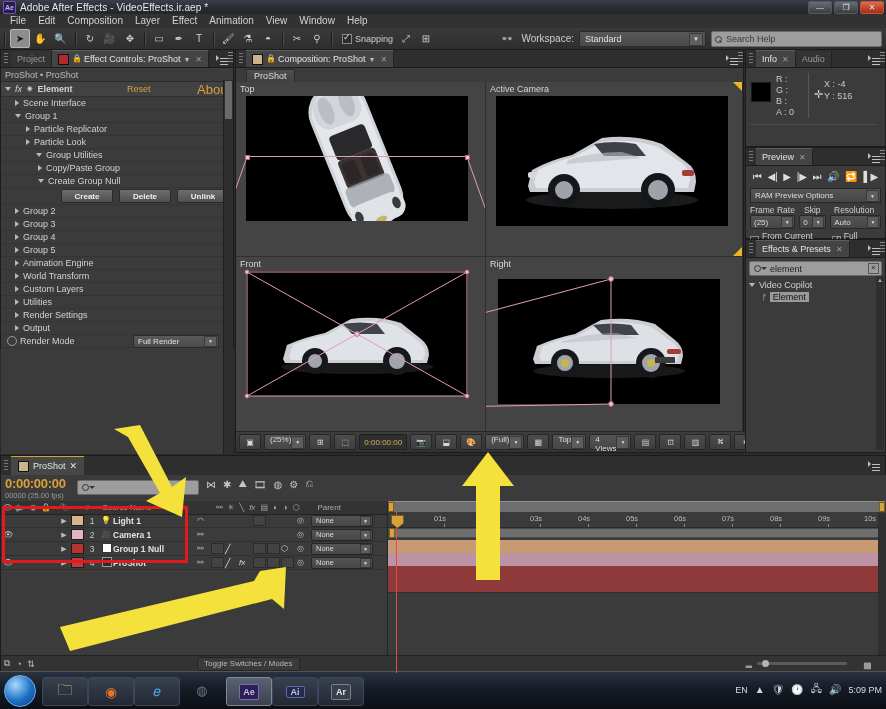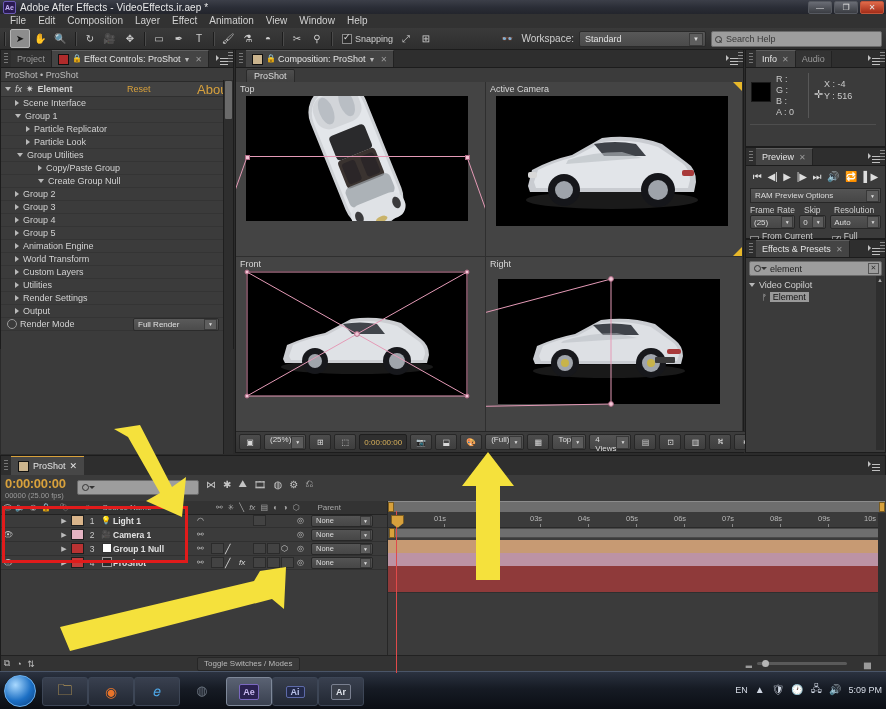--- a/index.html
+++ b/index.html
@@ -320,33 +320,38 @@
         <span>Group 1</span>
       </div>
       <div class="ec-row" style="padding-left:25px">
         <span class="tri"></span>
         <span>Particle Replicator</span>
       </div>
       <div class="ec-row" style="padding-left:25px">
         <span class="tri"></span>
         <span>Particle Look</span>
       </div>
-      <div class="ec-row" style="padding-left:16px">
+      <div class="ec-row" style="padding-left:35px">
         <span class="tri down"></span>
         <span>Group Utilities</span>
       </div>
       <div class="ec-row" style="padding-left:37px">
         <span class="tri"></span>
         <span>Copy/Paste Group</span>
       </div>
       <div class="ec-row" style="padding-left:37px">
         <span class="tri down"></span>
         <span>Create Group Null</span>
       </div>
 
+      <div class="ec-btnrow">
+        <div class="ec-btn">Create</div>
+        <div class="ec-btn">Delete</div>
+        <div class="ec-btn">Unlink</div>
+      </div>
 
       <div class="ec-row" style="padding-left:14px">
         <span class="tri"></span>
         <span>Group 2</span>
       </div>
       <div class="ec-row" style="padding-left:14px">
         <span class="tri"></span>
         <span>Group 3</span>
       </div>
       <div class="ec-row" style="padding-left:14px">

